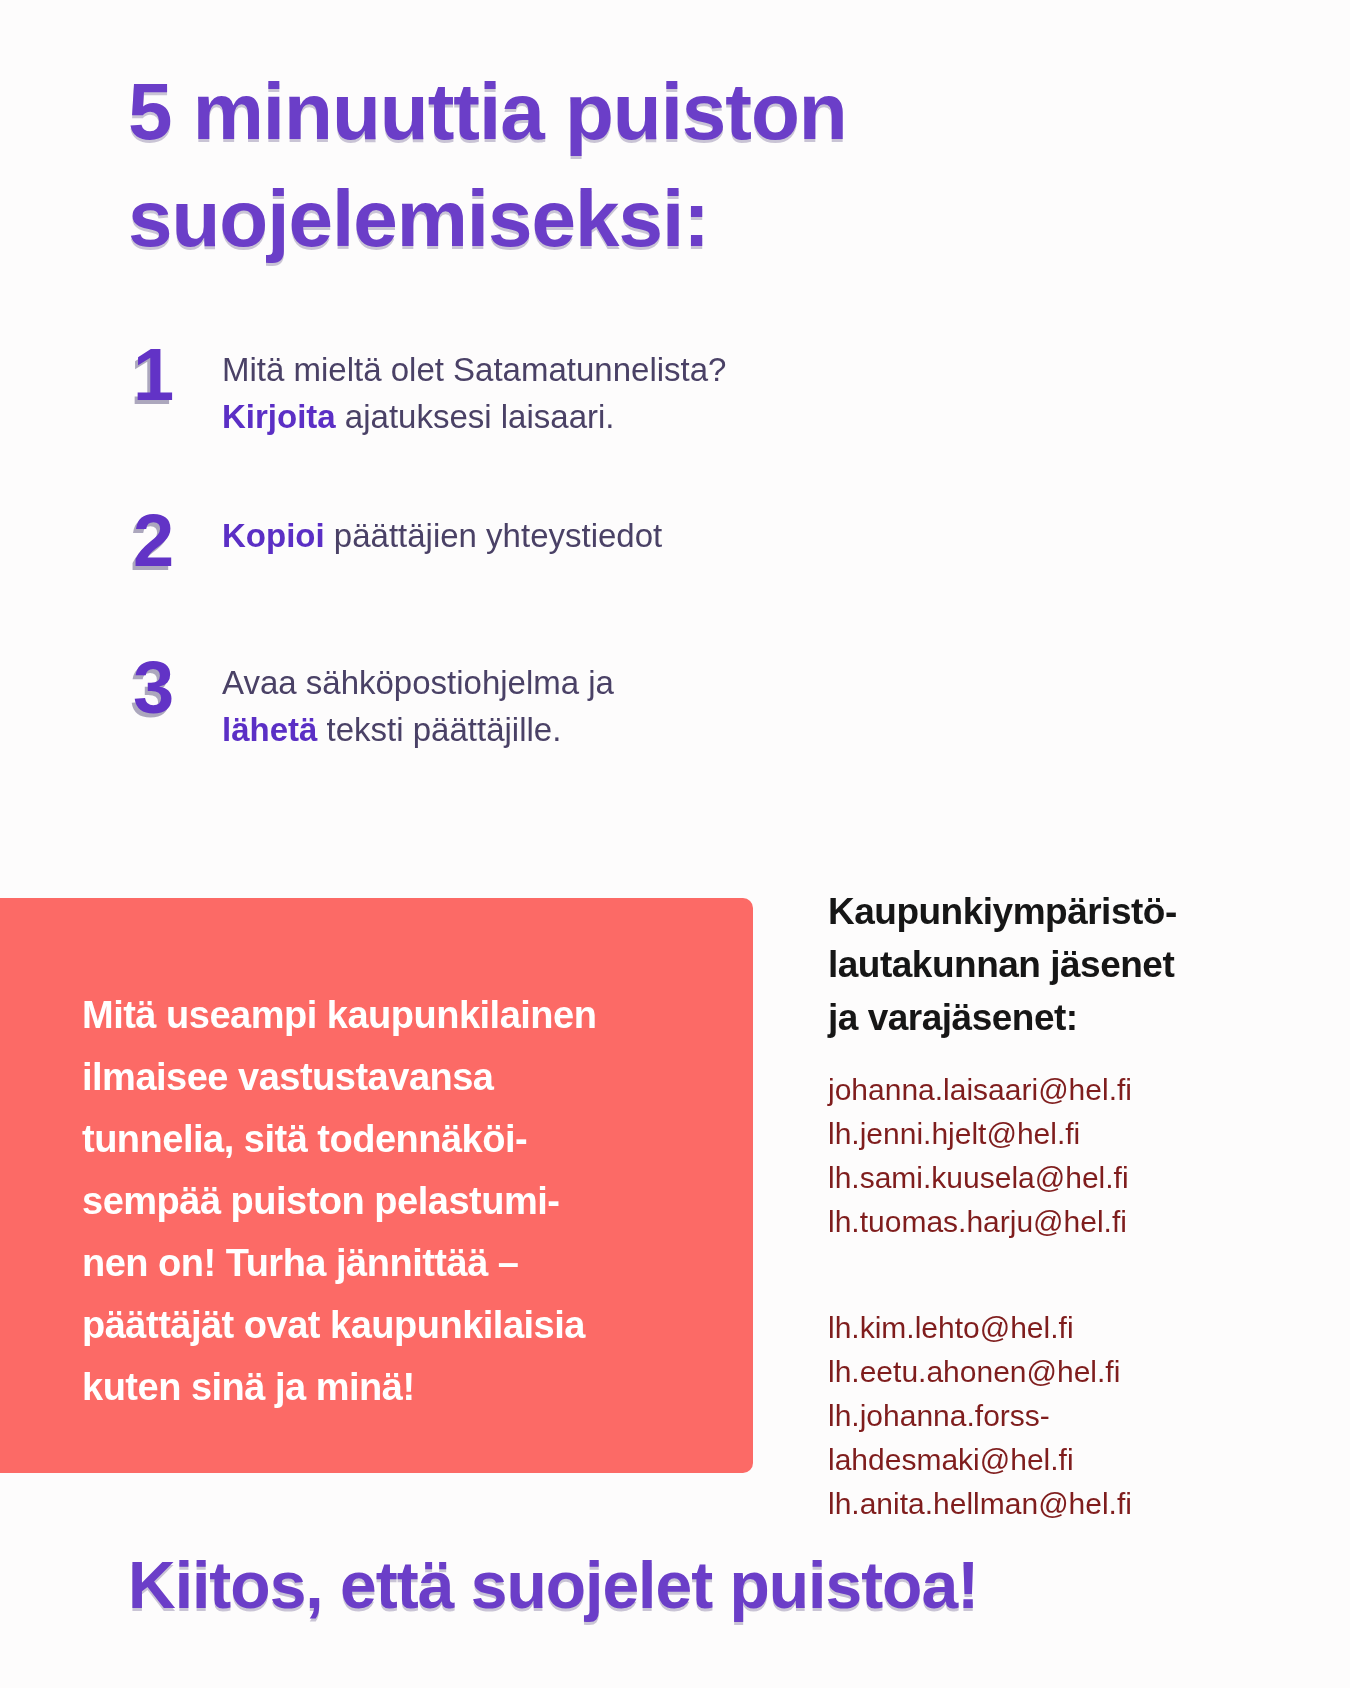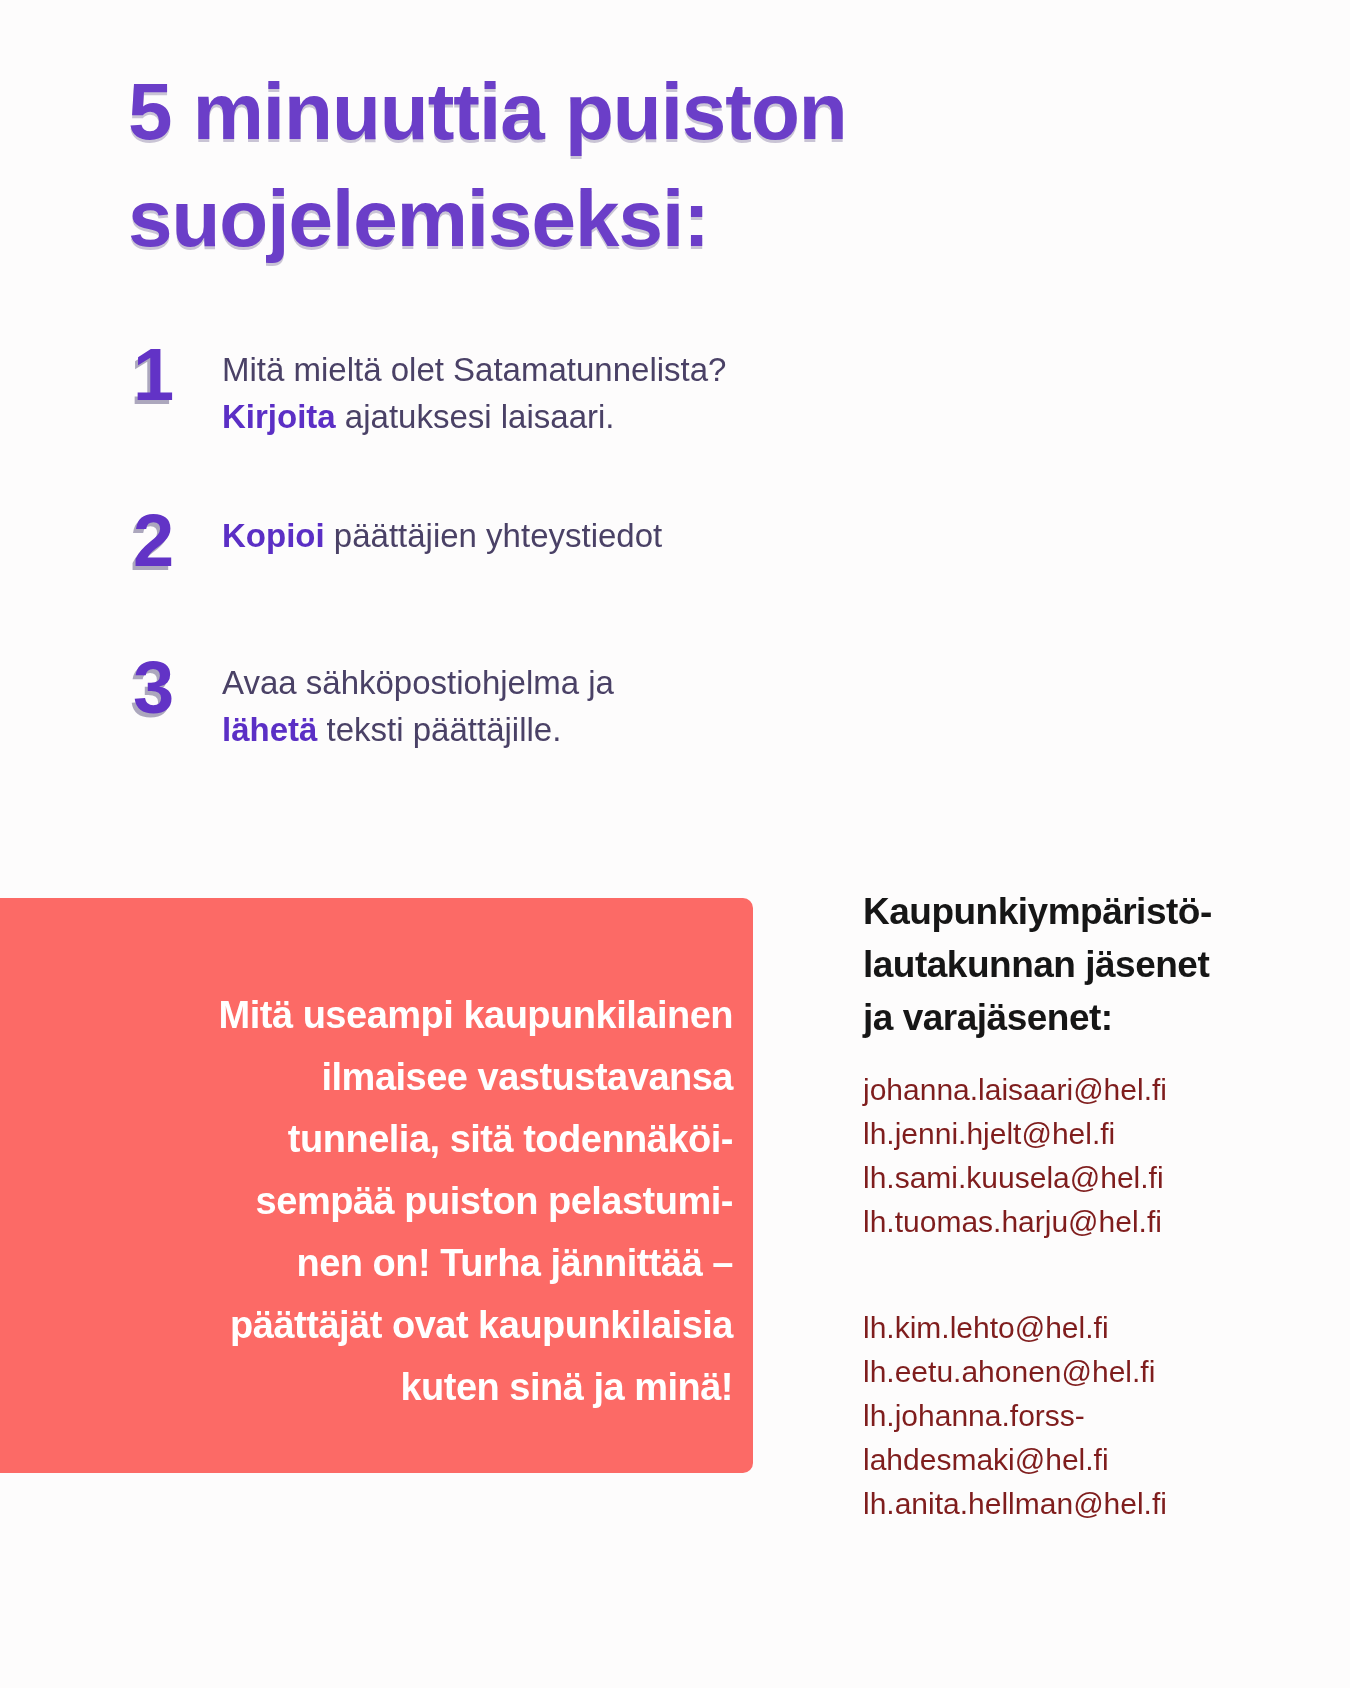--- a/index.html
+++ b/index.html
@@ -36,29 +36,29 @@
   .step-2{top:506px;}
   .step-3{top:653px;}
   
   .callout{
     position:absolute;left:0;top:898px;
     width:753px;height:575px;
     background:#fc6a66;
     border-radius:0 10px 10px 0;
     box-sizing:border-box;
     padding:30px 20px 0 82px;
-    display:flex;flex-direction:column;justify-content:center;align-items:flex-end;
+    display:flex;flex-direction:column;justify-content:center;
   }
   .callout-line{
     color:#ffffff;
     font-size:38px;font-weight:bold;line-height:62px;
     letter-spacing:-0.5px;
   }
   
-  .contacts{position:absolute;left:863px;top:885px;width:480px;}
+  .contacts{position:absolute;left:828px;top:885px;width:480px;}
   .contacts-heading{
     font-size:37px;font-weight:bold;line-height:53px;
     color:#161616;letter-spacing:-0.5px;
   }
   .email-list{
     list-style:none;margin:0;padding:0;
     font-size:30px;line-height:44px;
     color:#7f1d1d;
   }
   .email-list.group-1{margin-top:24px;}
@@ -128,14 +128,15 @@
     </ul>
     <ul class="email-list group-2">
       <li>lh.kim.lehto@hel.fi</li>
       <li>lh.eetu.ahonen@hel.fi</li>
       <li>lh.johanna.forss-</li>
       <li>lahdesmaki@hel.fi</li>
       <li>lh.anita.hellman@hel.fi</li>
     </ul>
   </div>
 
+  <div class="footer-title">Kiitos, että suojelet puistoa!</div>
 
 </div>
 
 </body></html>

